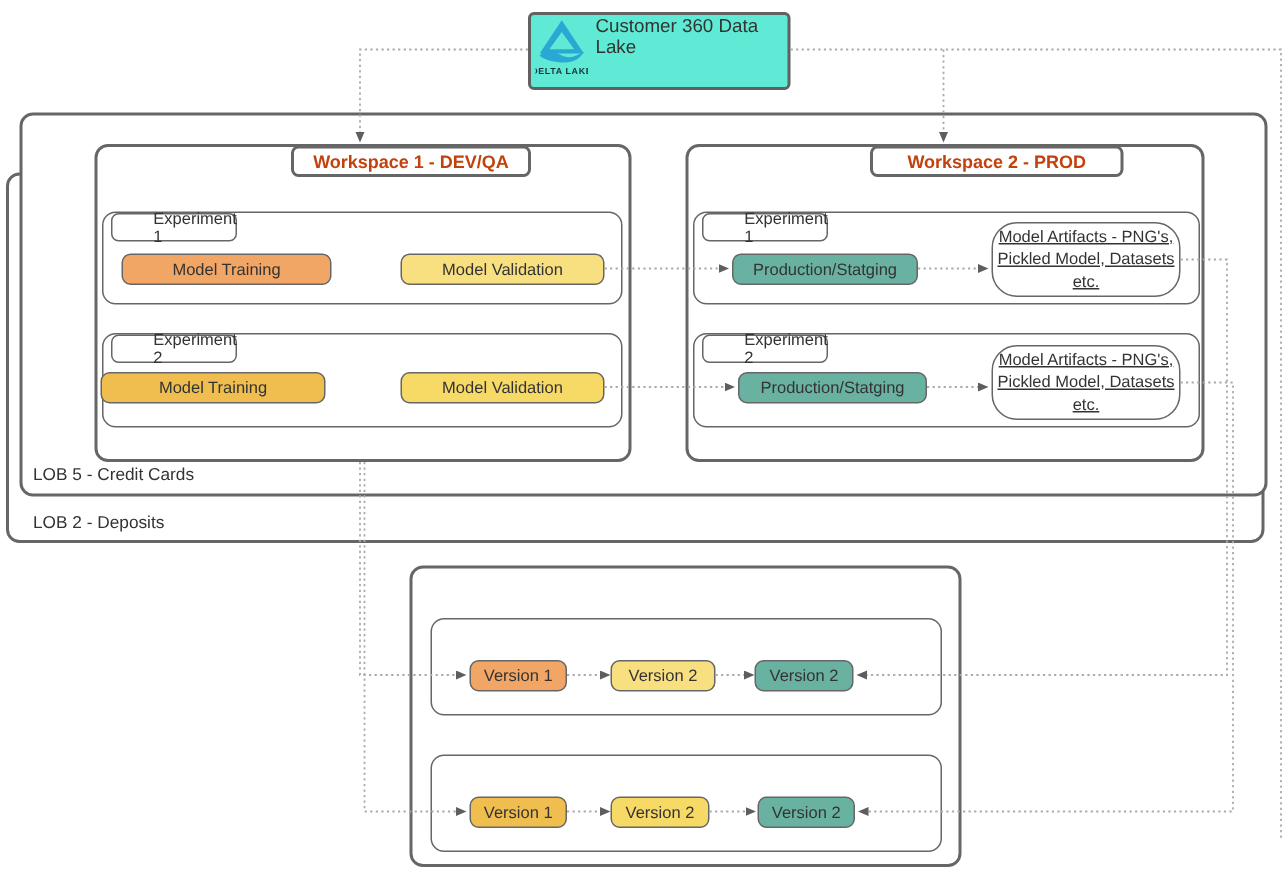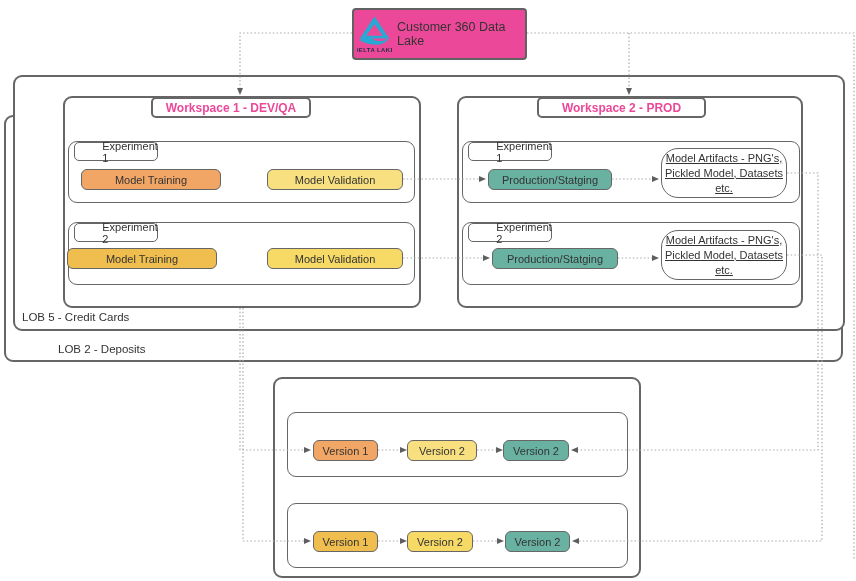--- a/index.html
+++ b/index.html
@@ -9,21 +9,21 @@
   }
   .frame {
     position:absolute; box-sizing:border-box; background:#ffffff;
     border:2px solid #666666; border-radius:9px;
   }
   .frame.thin { border-width:1.5px; }
   .title-tab {
     position:absolute; box-sizing:border-box; background:#ffffff;
     border:2px solid #666666; border-radius:5px;
     display:flex; align-items:center; justify-content:center;
-    font-weight:bold; font-size:12px; color:#ec4899;
+    font-weight:bold; font-size:12px; color:#c2410c;margin-left:43px;
   }
   .exp-tab {
     position:absolute; box-sizing:border-box; background:#ffffff;
     border:1.5px solid #666666; border-radius:5px;
     display:flex; align-items:center; justify-content:center;
     font-weight:normal; font-size:11px; color:#333333;padding-left:28px;
   }
   .node {
     position:absolute; box-sizing:border-box;
     border:1.5px solid #666666; border-radius:6px;
@@ -33,39 +33,39 @@
   .artifacts {
     position:absolute; box-sizing:border-box; background:#ffffff;
     border:1.5px solid #666666; border-radius:17px;
     display:flex; align-items:center; justify-content:center;
     text-align:center; font-size:11px; line-height:15px; color:#333333;
     padding:0 3px;
     text-decoration:underline;
   }
   .lob-label { position:absolute; font-size:11.5px; color:#333333; }
   .lake {
-    position:absolute; box-sizing:border-box; background:#ec4899;
+    position:absolute; box-sizing:border-box; background:#5eead4;
     border:2px solid #616161; border-radius:4px;
-    display:flex; align-items:center; gap:5px; padding-left:3px;
+    display:flex; gap:5px; padding-left:3px;
     font-size:12.5px; color:#333333;
   }
   #wires { position:absolute; left:0; top:0; pointer-events:none; }
   .conn { stroke:#ABABAB; stroke-width:1.2; fill:none; stroke-dasharray:1.5 2.2; }
 </style>
 </head>
 <body>
 
 <div id="canvas">
 
   <div class="frame" style="left:4px; top:115px; width:839px; height:247px;"></div>
 
   <div class="frame" style="left:13px; top:75px; width:832px; height:256px;"></div>
 
   <div class="lob-label" style="left:22px; top:311px;">LOB 5 - Credit Cards</div>
-  <div class="lob-label" style="left:22px; top:343px;margin-left:36px;">LOB 2 - Deposits</div>
+  <div class="lob-label" style="left:22px; top:343px;">LOB 2 - Deposits</div>
 
   <div class="frame" style="left:63px; top:96px; width:358px; height:212px;"></div>
   <div class="title-tab" style="left:151px; top:97px; width:160px; height:21px;">Workspace 1 - DEV/QA</div>
 
   <div class="frame thin" style="left:68px; top:141px; width:347px; height:62px;"></div>
   <div class="exp-tab" style="left:74px; top:142px; width:84px; height:19px;">Experiment 1</div>
   <div class="node" style="left: 81px; top: 169px; width: 140px; height: 21px; background-color: rgb(242, 166, 102);">Model Training</div>
   <div class="node" style="left: 267px; top: 169px; width: 136px; height: 21px; background-color: rgb(248, 224, 128);">Model Validation</div>
 
   <div class="frame thin" style="left:68px; top:222px; width:347px; height:63px;"></div>

